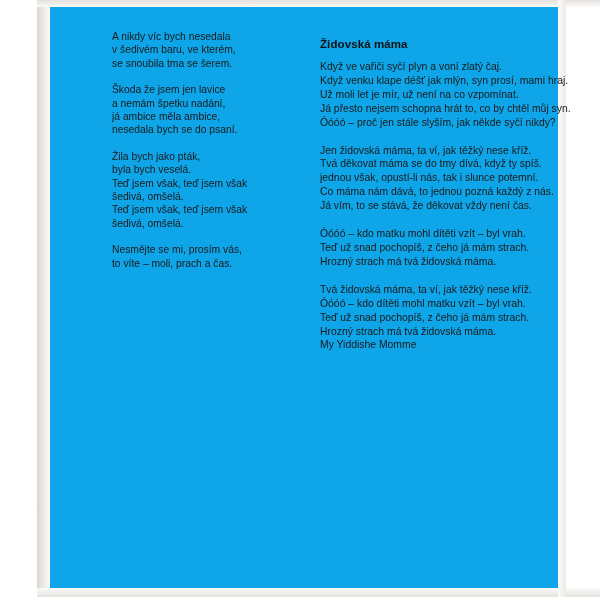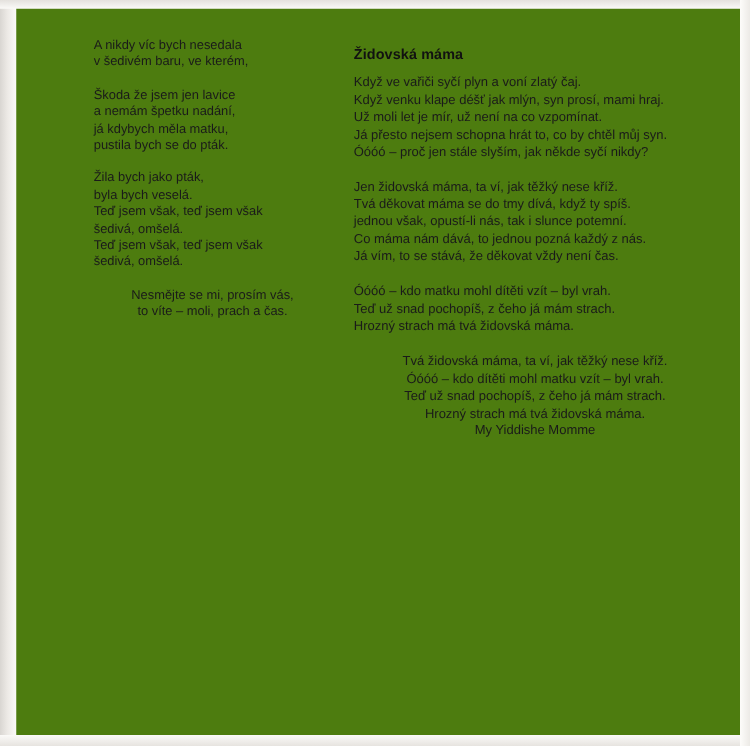--- a/index.html
+++ b/index.html
@@ -8,23 +8,24 @@
   }
   body {
     width: 600px;
     height: 597px;
     background: #ffffff;
     font-family: "Liberation Sans", sans-serif;
     overflow: hidden;
   }
   .page {
     position: relative;
-    width: 600px;
+    width: 529px;
     height: 597px;
-    background: #4d7c0f;
+    background: #0ea5e9;
+    margin-left: 37px;
   }
   
   .edge-left {
     position: absolute;
     left: 0;
     top: 0;
     width: 13px;
     height: 597px;
     background: linear-gradient(to right, #d9d6d2 0%, #ece9e5 45%, #fbfaf8 100%);
   }
@@ -74,21 +75,20 @@
     color: #111111;
     margin: 0 0 10px 0;
     letter-spacing: 0.1px;
   }
 
   .stanza {
     margin: 0 0 13px 0;
   }
   .stanza:last-child {
     margin-bottom: 0;
-    text-align: center;
   }
   .line {
     font-size: 10.3px;
     line-height: 13.4px;
     color: #1a1a1a;
     white-space: pre;
   }
   .col-right .line {
     font-size: 10.4px;
     line-height: 13.9px;
@@ -105,27 +105,28 @@
   <div class="edge-left"></div>
   <div class="edge-top"></div>
   <div class="edge-bottom"></div>
   <div class="edge-right"></div>
 
   <div class="col col-left">
 
     <div class="stanza">
       <div class="line">A nikdy víc bych nesedala</div>
       <div class="line">v šedivém baru, ve kterém,</div>
+      <div class="line">se snoubila tma se šerem.</div>
     </div>
 
     <div class="stanza">
       <div class="line">Škoda že jsem jen lavice</div>
       <div class="line">a nemám špetku nadání,</div>
-      <div class="line">já kdybych měla matku,</div>
-      <div class="line">pustila bych se do pták.</div>
+      <div class="line">já ambice měla ambice,</div>
+      <div class="line">nesedala bych se do psaní.</div>
     </div>
 
     <div class="stanza">
       <div class="line">Žila bych jako pták,</div>
       <div class="line">byla bych veselá.</div>
       <div class="line">Teď jsem však, teď jsem však</div>
       <div class="line">šedivá, omšelá.</div>
       <div class="line">Teď jsem však, teď jsem však</div>
       <div class="line">šedivá, omšelá.</div>
     </div>

